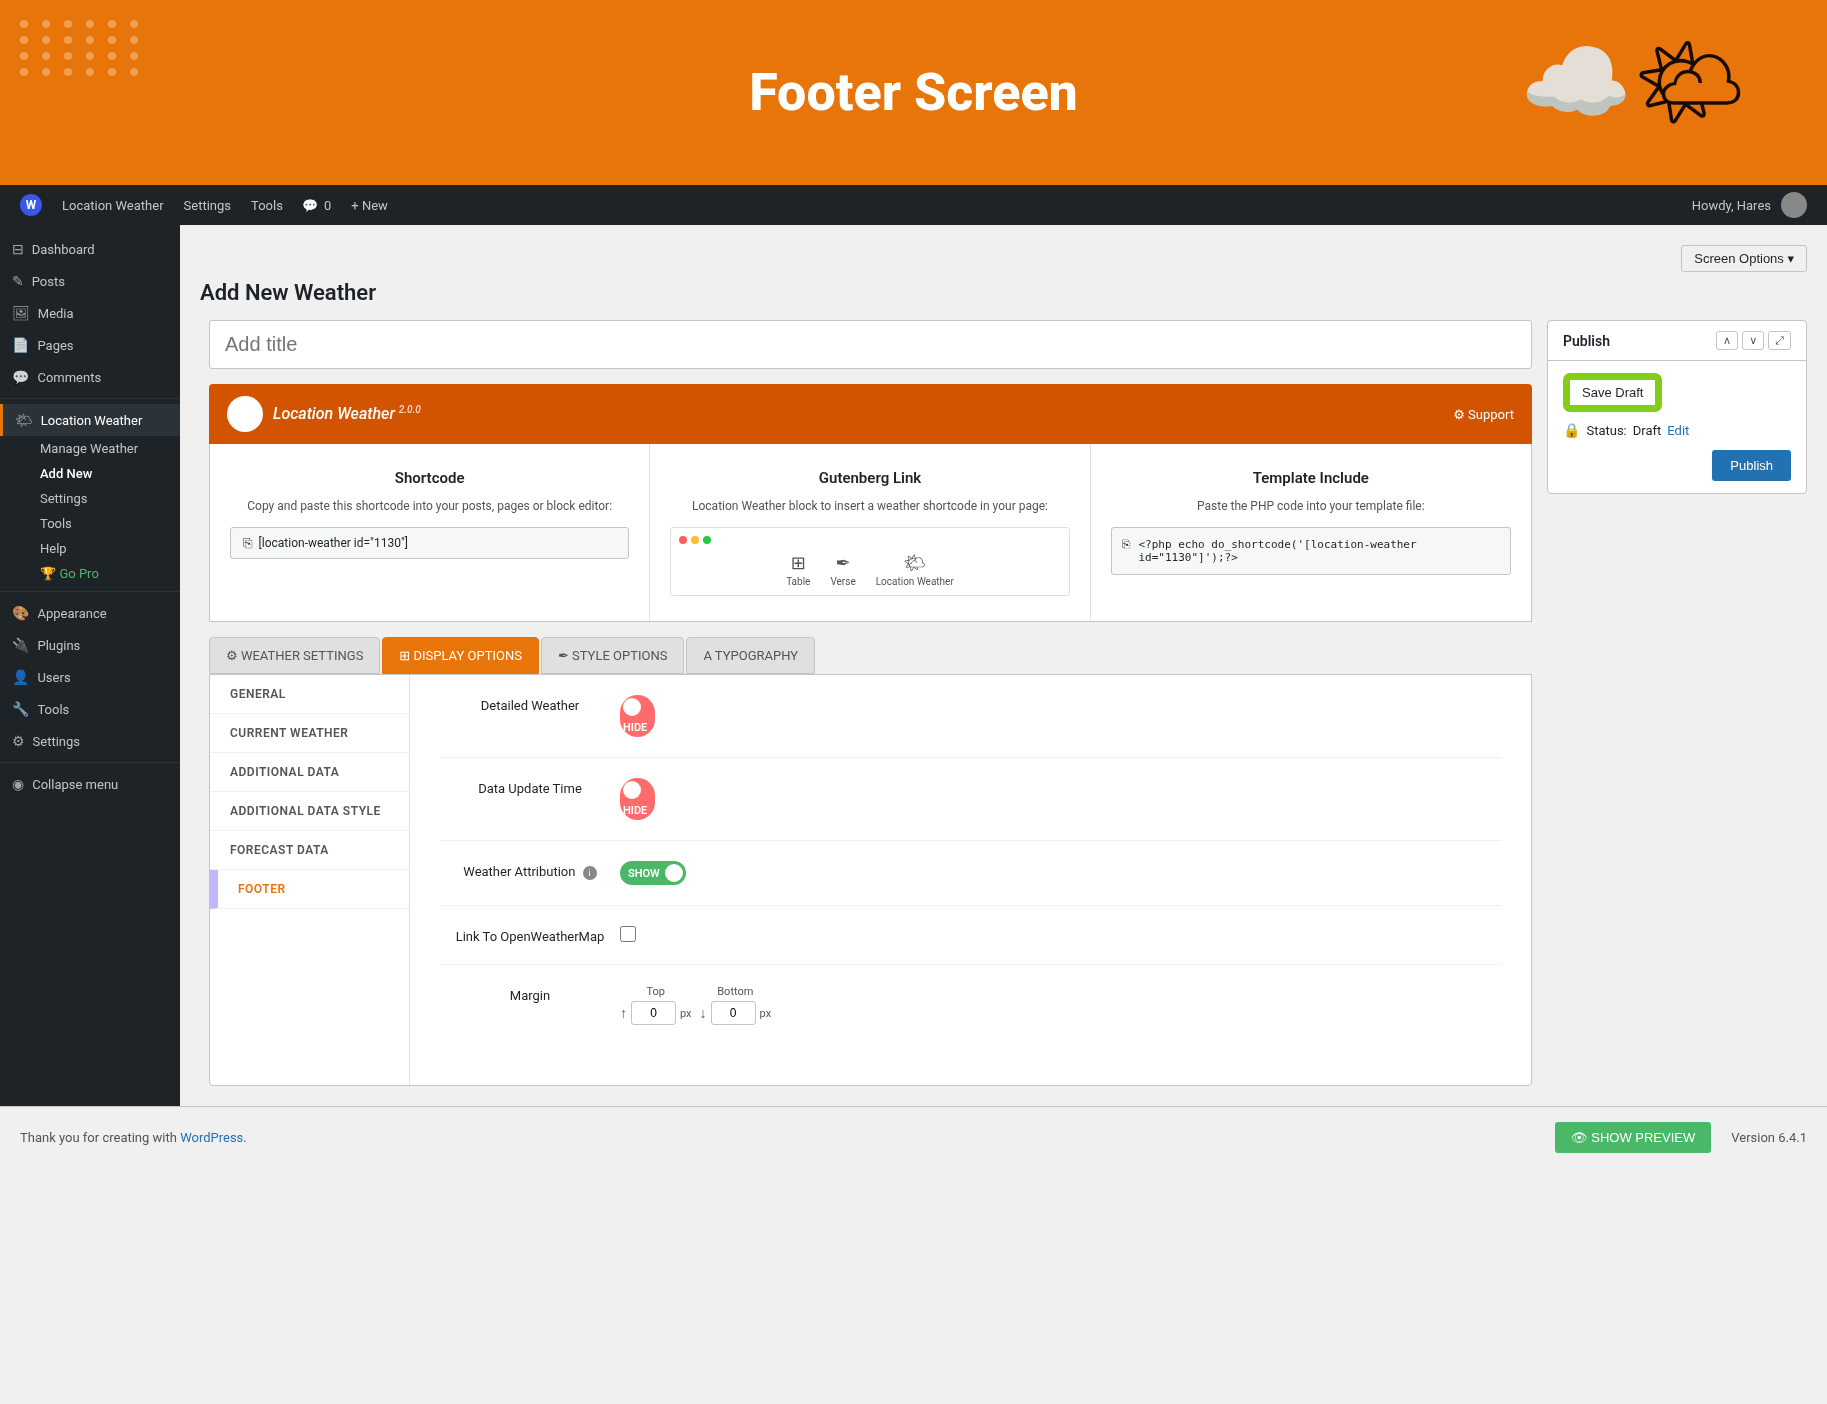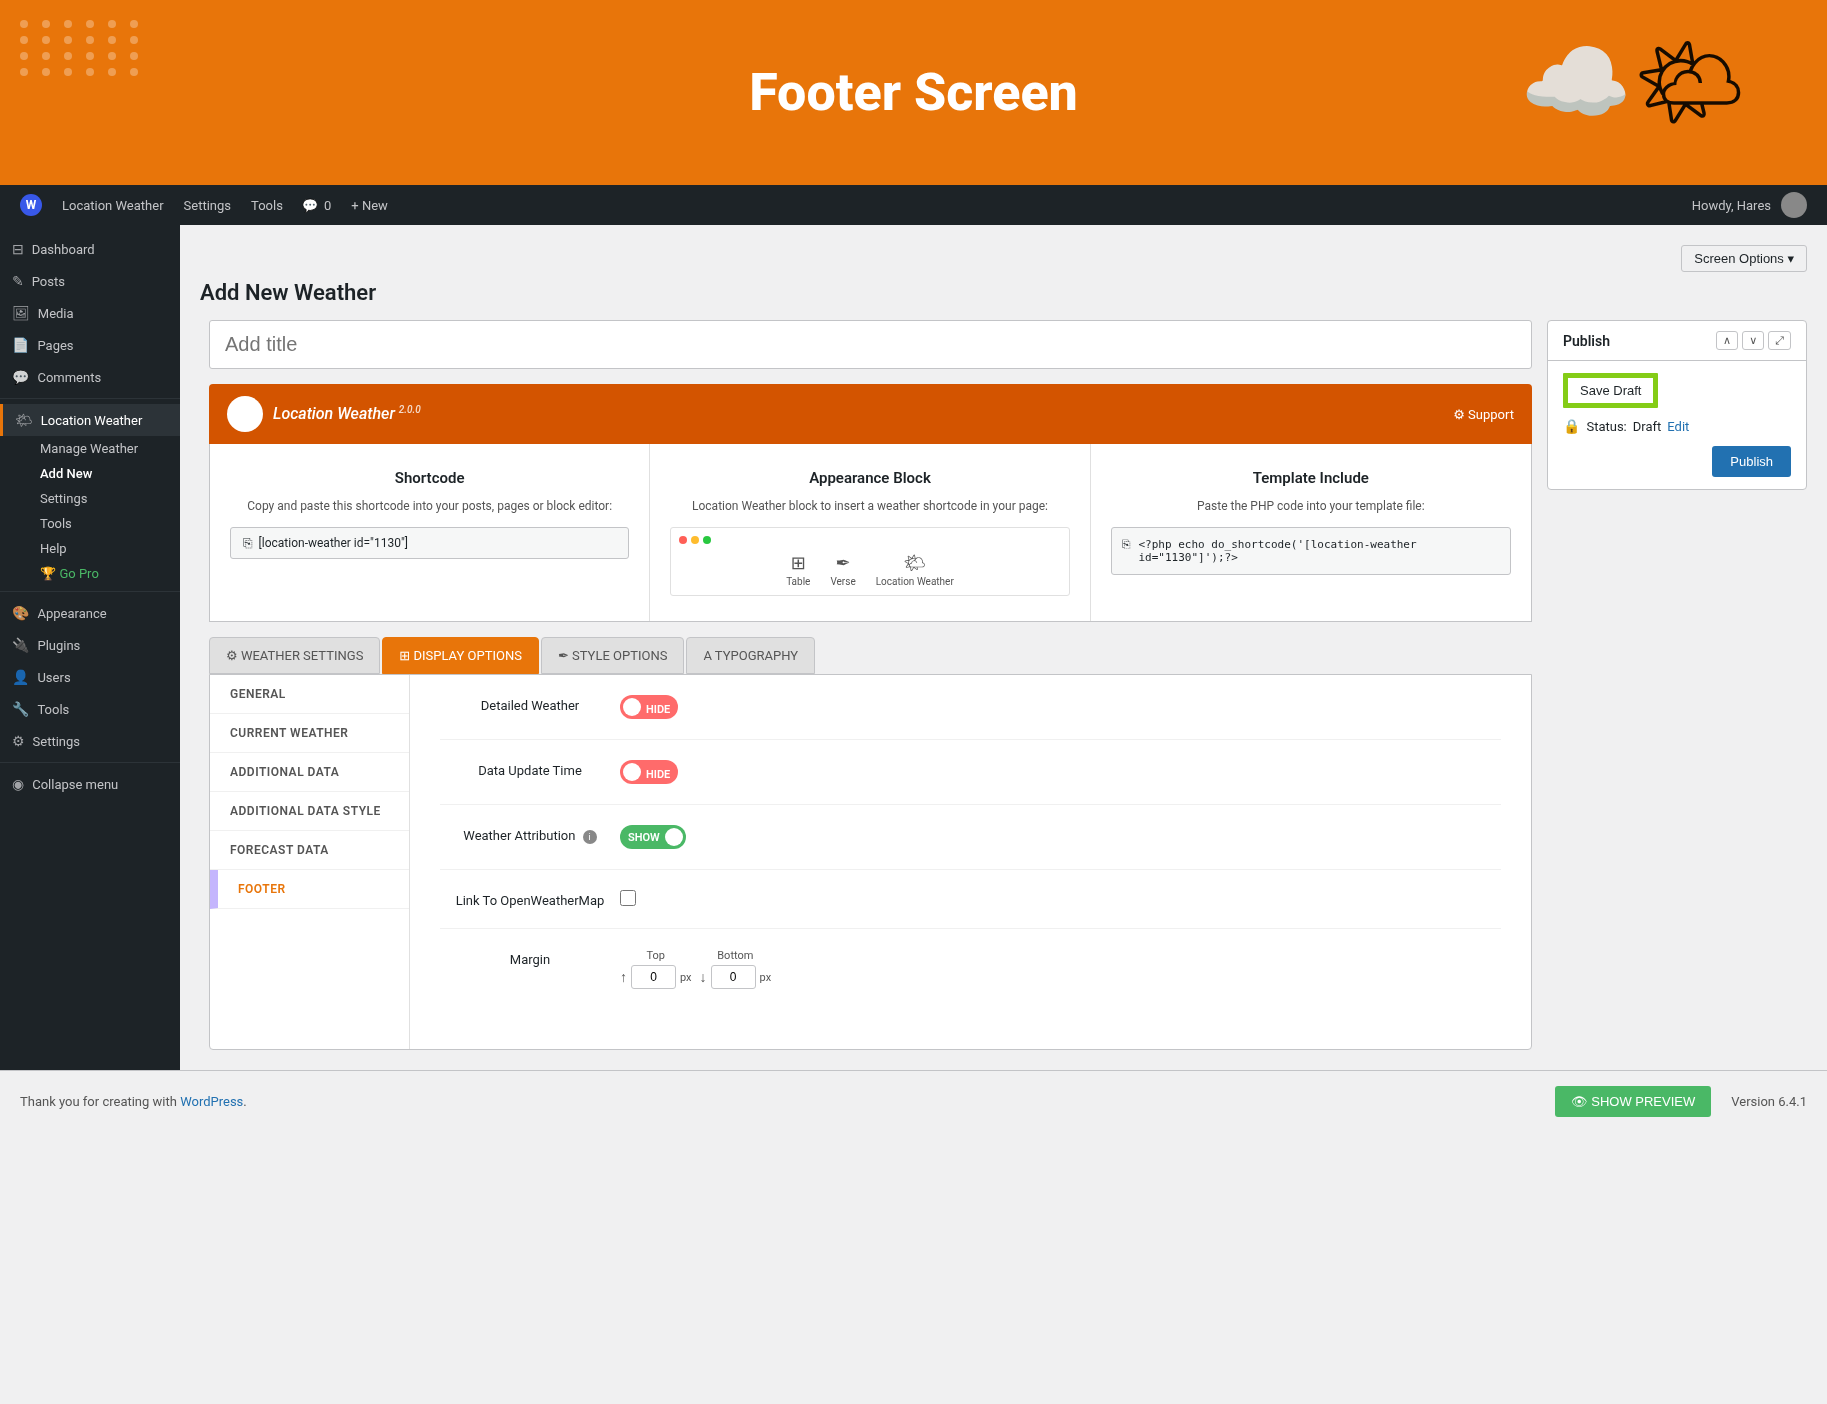--- a/index.html
+++ b/index.html
@@ -386,26 +386,27 @@
       color: #1d2327;
       padding-top: 3px;
       flex-shrink: 0;
       text-align: center;
     }
     .settings-control { display: flex; align-items: center; gap: 8px; }
 
     
     .toggle-hide {
       display: flex;
-      align-items: flex-end;
+      align-items: flex-start;
       background: #ff6b6b;
       border-radius: 20px;
       padding: 3px 8px 3px 3px;
       gap: 5px;
       cursor: pointer;
+      flex-direction: column;
     }
     .toggle-hide .toggle-knob {
       width: 18px;
       height: 18px;
       background: white;
       border-radius: 50%;
     }
     .toggle-hide .toggle-label {
       color: white;
       font-size: 11px;
@@ -498,22 +499,22 @@
       padding: 2px 6px;
       cursor: pointer;
       font-size: 11px;
       color: #555;
     }
     .publish-box-body {
       padding: 12px 15px;
     }
     .save-draft-btn {
       background: white;
-      border: 5px solid #84cc16;
-      border-radius: 1px;
+      border: 7px solid #84cc16;
+      border-radius: 7px;
       padding: 5px 12px;
       font-size: 13px;
       cursor: pointer;
       color: #1d2327;
       margin-bottom: 10px;
     }
     .status-row {
       display: flex;
       align-items: center;
       gap: 6px;
@@ -748,21 +749,21 @@
           <div class="method-card">
             <div class="method-card-title">Shortcode</div>
             <div class="method-card-desc">Copy and paste this shortcode into your posts, pages or block editor:</div>
             <div class="shortcode-box">
               <span>⎘</span>
               <span>[location-weather id="1130"]</span>
             </div>
           </div>
 
           <div class="method-card">
-            <div class="method-card-title">Appearance Block</div>
+            <div class="method-card-title">Gutenberg Link</div>
             <div class="method-card-desc">Location Weather block to insert a weather shortcode in your page:</div>
             <div class="gutenberg-preview">
               <div class="gutenberg-dots">
                 <div class="gdot gdot-red"></div>
                 <div class="gdot gdot-yellow"></div>
                 <div class="gdot gdot-green"></div>
               </div>
               <div class="gutenberg-icons">
                 <div class="gb-icon-item">
                   <span class="gb-icon">⊞</span>

